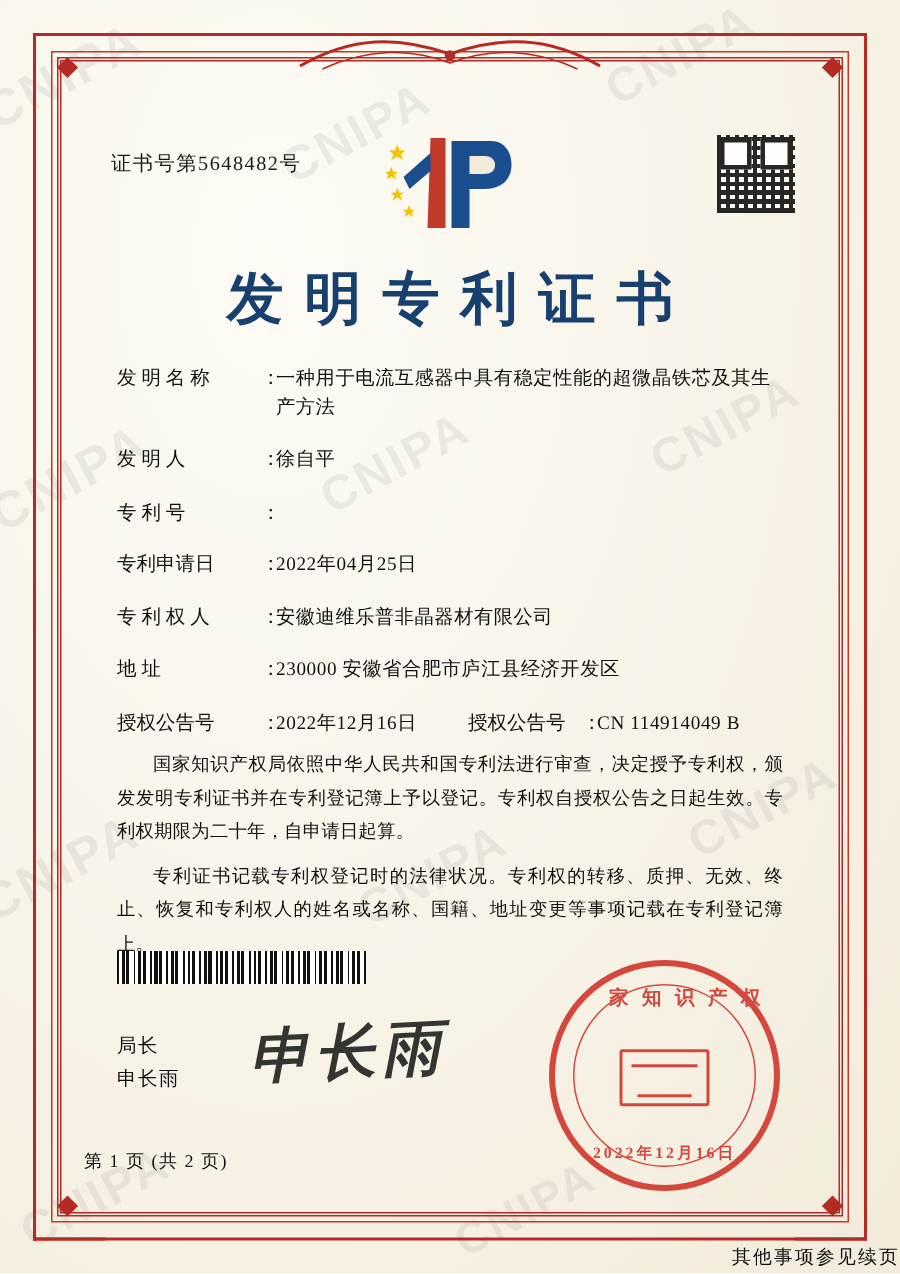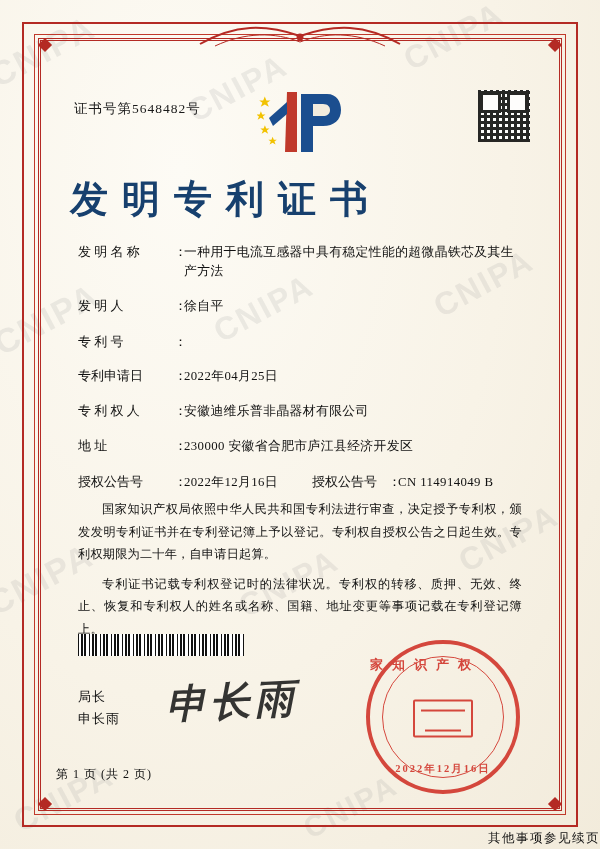--- a/index.html
+++ b/index.html
@@ -97,21 +97,21 @@
   .qr::after{right:2px;top:2px;}
 
   
   .emblem{
     position:absolute;left:50%;top:32px;transform:translateX(-50%);
     width:86px;height:70px;
   }
 
   .title{
     position:absolute;left:0;right:0;top:118px;
-    text-align:left;
+    text-align:center;
     font-size:38px;
     letter-spacing:14px;
     color:#17406e;
     font-family:"DejaVu Serif", serif;
     font-weight:bold;
     text-indent:14px;
   }
 
   .fields{
     position:absolute;left:22px;right:22px;top:186px;
@@ -168,21 +168,21 @@
     border:4px solid #cf2a20;
     border-radius:50%;
     color:#cf2a20;
     opacity:.85;
   }
   .seal-inner{
     position:absolute;left:50%;top:50%;transform:translate(-50%,-50%);
     width:120px;height:120px;border:1px solid #cf2a20;border-radius:50%;
   }
   .seal-text-top{
-    position:absolute;left:0;right:0;top:12px;text-align:left;
+    position:absolute;left:0;right:0;top:12px;text-align:right;
     font-size:13px;letter-spacing:9px;font-weight:bold;
   }
   .seal-text-bottom{
     position:absolute;left:0;right:0;bottom:14px;text-align:center;
     font-size:10.5px;letter-spacing:2px;font-weight:bold;
   }
   .seal-gate{
     position:absolute;left:50%;top:50%;transform:translate(-50%,-46%);
     width:56px;height:34px;
     border:2px solid #cf2a20;

